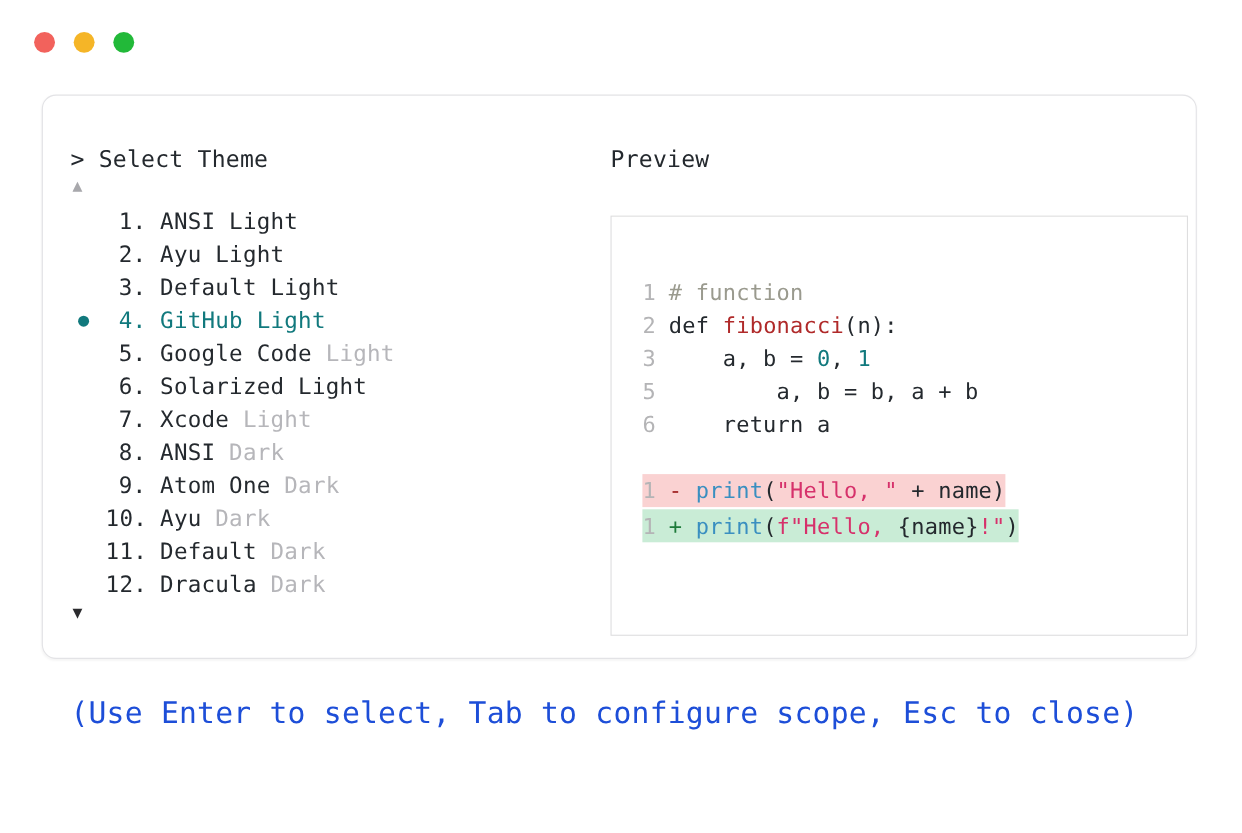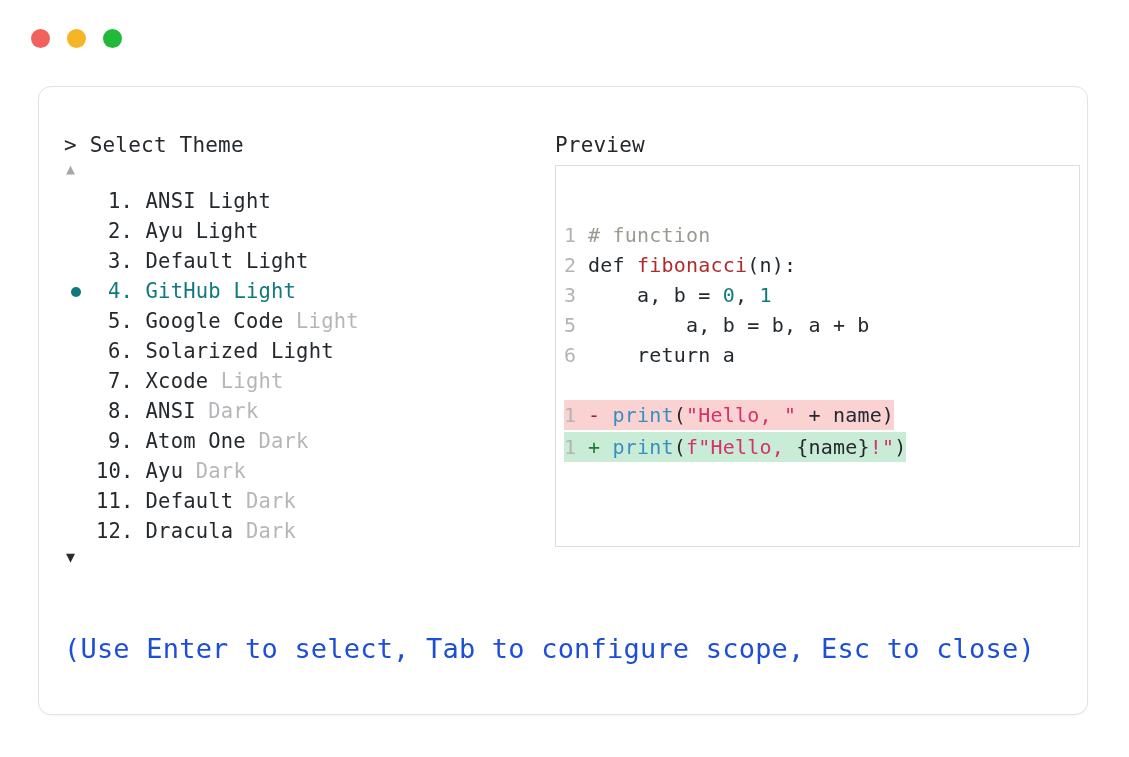--- a/index.html
+++ b/index.html
@@ -32,21 +32,21 @@
   .dot.red    { background: #f2625c; }
   .dot.yellow { background: #f5b527; }
   .dot.green  { background: #22b939; }
 
   
   .card {
     position: absolute;
     left: 38px;
     top: 86px;
     width: 1050px;
-    height: 629px;
+    height: 513px;
     box-sizing: border-box;
     background: #ffffff;
     border: 1px solid #e3e3e6;
     border-radius: 13px;
     box-shadow: 0 1px 2px rgba(0,0,0,0.04);
   }
 
   .card-inner {
     position: relative;
     width: 100%;
@@ -134,27 +134,27 @@
     top: 45px;
     width: 528px;
   }
   .preview-label {
     font-size: 21px;
     line-height: 26px;
     color: #24292e;
     letter-spacing: 0.2px;
   }
   .preview-box {
-    margin-top: 7px;
+    margin-top: 38px;
     box-sizing: border-box;
     width: 525px;
     height: 382px;
     border: 1px solid #dededf;
     background: #ffffff;
-    padding: 54px 0 0 8px;
+    padding: 54px 0 0 28px;
   }
 
   .code-line {
     font-size: 20px;
     line-height: 30px;
     white-space: pre;
     letter-spacing: 0.2px;
     color: #24292e;
     display: block;
   }

